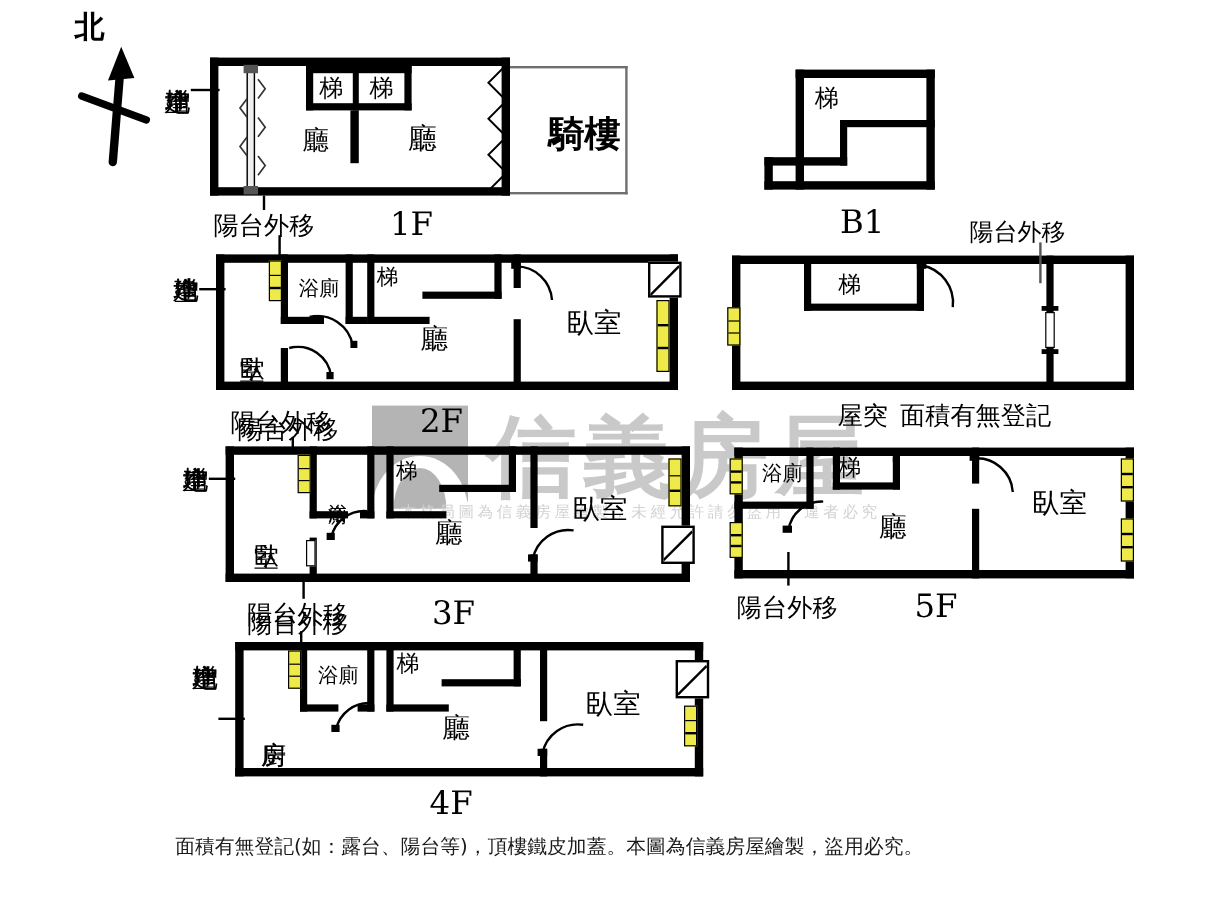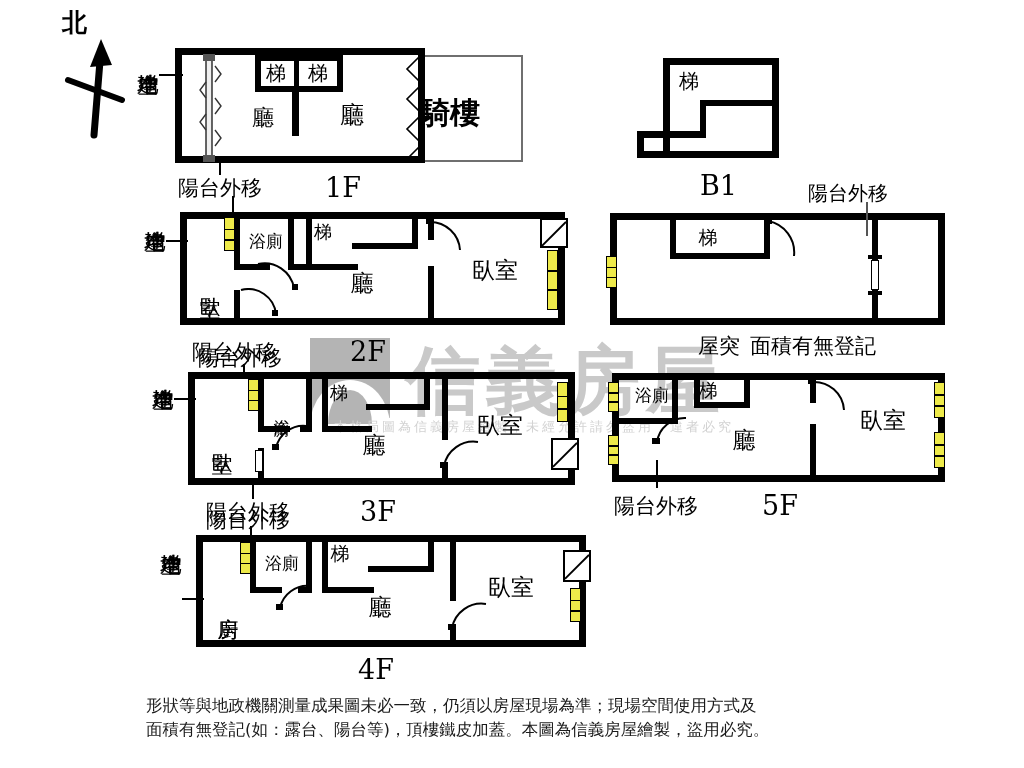--- a/index.html
+++ b/index.html
@@ -106,21 +106,21 @@
     </div>
     <div class="room" style="left:300px;top:58px;width:36px;height:31px;font-size:20px;">
       <span>梯</span>
     </div>
     <div class="room" style="left:240px;top:103px;width:46px;height:30px;font-size:22px;">
       <span>廳</span>
     </div>
     <div class="room" style="left:328px;top:100px;width:48px;height:32px;font-size:24px;">
       <span>廳</span>
     </div>
-    <div class="room" style="left:408px;top:95px;width:84px;height:36px;font-size:30px;font-weight:bold;">
+    <div class="room" style="left:445px;top:95px;width:84px;height:36px;font-size:30px;font-weight:bold;">
       <span>騎樓</span>
     </div>
 
     <svg class="zig" style="left:198px;top:52px;width:26px;height:112px;" viewBox="0 0 26 112">
       <rect x="8" y="8" width="6" height="96" fill="#efefef" stroke="#000" stroke-width="1.2"></rect>
       <rect x="5" y="2" width="12" height="7" fill="#555"></rect>
       <rect x="5" y="103" width="12" height="7" fill="#555"></rect>
       <path d="M17 14 L23 22 L17 30 M8 30 L2 38 L8 46 M17 46 L23 54 L17 62 M8 62 L2 70 L8 78 M17 78 L23 86 L17 94" stroke="#333" stroke-width="1.4" fill="none"></path>
     </svg>
 
@@ -430,17 +430,16 @@
     </div>
     <div class="lead" style="left:182px;top:598px;width:22px;height:2px;"></div>
     <div class="lbl" style="left:206px;top:506px;font-size:21px;">
       <span>陽台外移</span>
     </div>
     <div class="lead" style="left:250px;top:526px;width:2px;height:13px;"></div>
     <div class="floorname" style="left:358px;top:654px;">4F</div>
   </div>
 
   <div id="footer">
-    <div>形狀等與地政機關測量成果圖未必一致，仍須以房屋現場為準；現場空間使用方式及</div>
     <div>面積有無登記(如：露台、陽台等)，頂樓鐵皮加蓋。本圖為信義房屋繪製，盜用必究。</div>
   </div>
 
 </div>
 
 </body></html>

